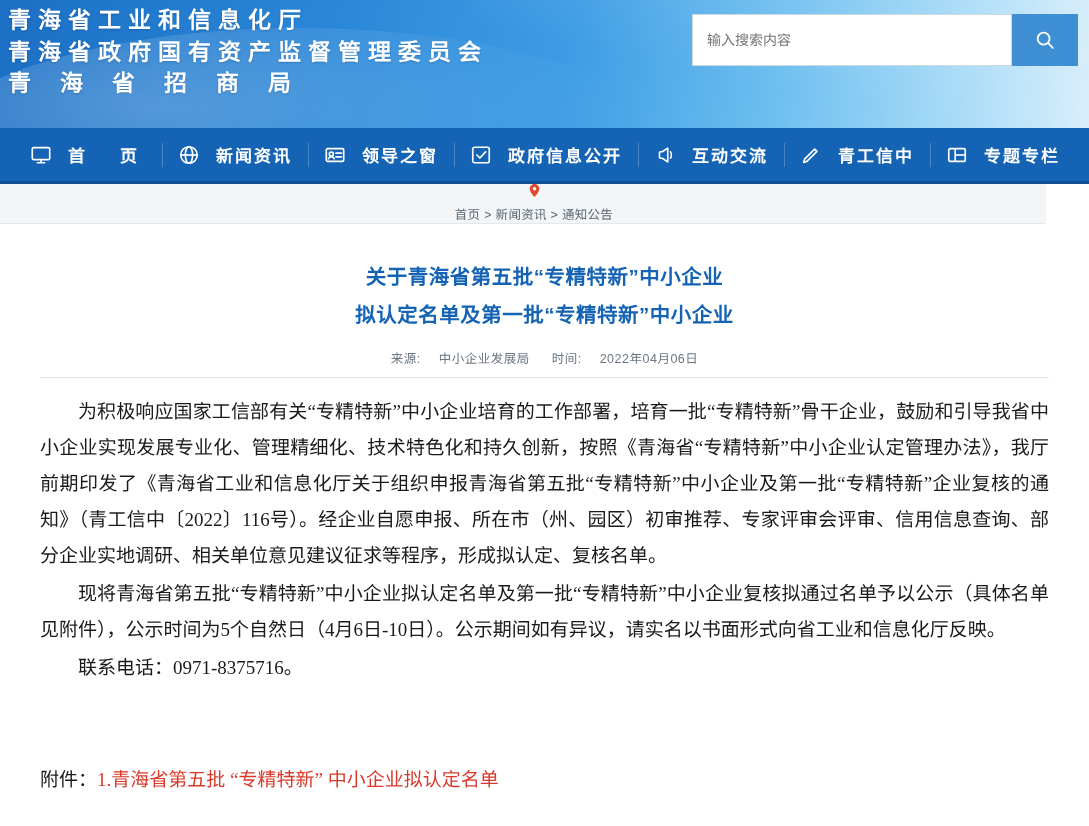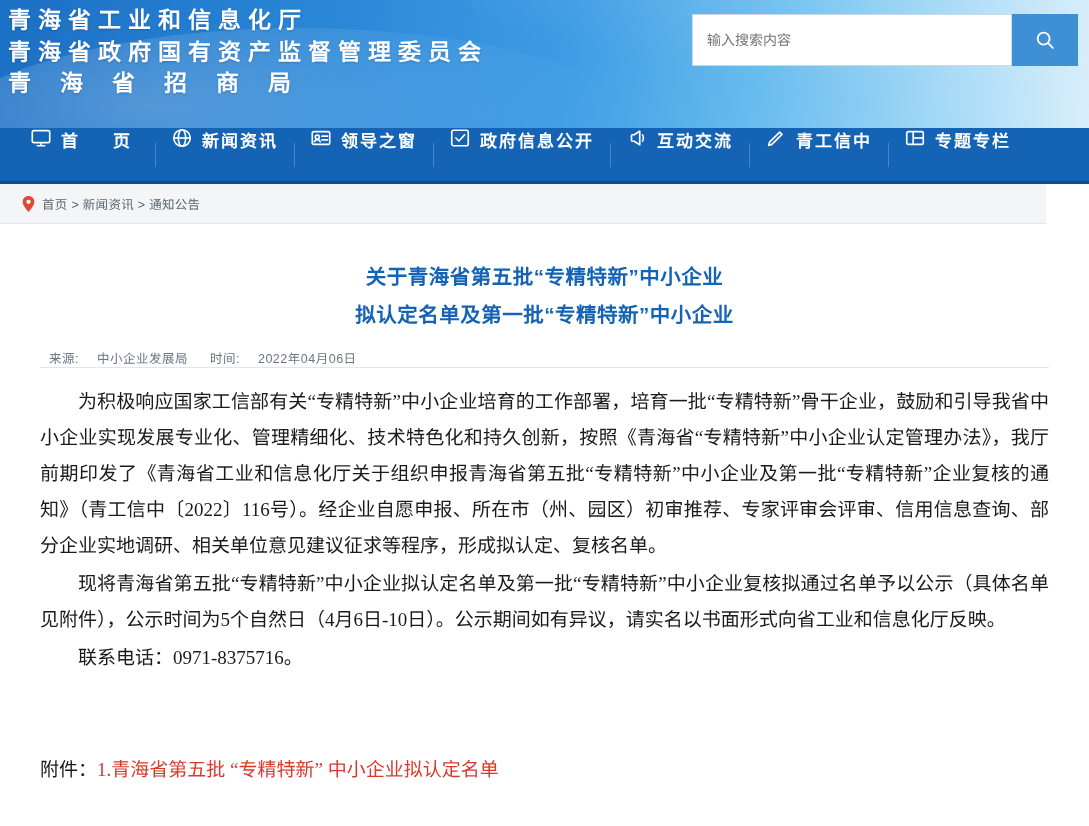--- a/index.html
+++ b/index.html
@@ -95,22 +95,22 @@
     width: 1089px;
     height: 56px;
     background: #1463b4;
     display: flex;
     align-items: center;
     padding-left: 14px;
     border-bottom: 3px solid #0e4f93;
   }
   .nav-item {
     display: flex;
-    align-items: flex-start;
-    gap: 9px;
+    align-items: center;
+    gap: 16px;
     color: #ffffff;
     font-size: 17px;
     font-weight: bold;
     padding: 0 16px;
     height: 56px;
     cursor: pointer;
     white-space: nowrap;
     position: relative;
   }
   .nav-item + .nav-item:before {
@@ -127,20 +127,21 @@
   
   .crumb-bar {
     width: 1046px;
     height: 40px;
     background: #f3f5f7;
     border-bottom: 1px solid #e4e8ec;
     display: flex;
     align-items: center;
     padding-left: 22px;
     gap: 7px;
+    flex-direction: column;
   }
   .pin-icon { width: 13px; height: 16px; display: block; }
   .crumb-text {
     font-size: 12.5px;
     color: #5a6772;
     letter-spacing: 0.3px;
   }
   .crumb-text a { color: #5a6772; text-decoration: none; cursor: pointer; }
 
   
@@ -152,23 +153,24 @@
   .title-block { text-align: center; }
   .title-line {
     color: #1463b4;
     font-size: 20.5px;
     font-weight: bold;
     line-height: 38px;
     letter-spacing: 0.5px;
   }
   .meta {
     margin-top: 14px;
-    text-align: left;
+    text-align: center;
     font-size: 12.5px;
     color: #6b7680;
+    padding-bottom: 10px;
     border-bottom: 1px solid #e2e6ea;
     letter-spacing: 0.5px;
   }
   .meta span { margin: 0 9px; }
 
   .body-text {
     margin-top: 16px;
     font-family: "Liberation Serif", "DejaVu Serif", serif;
     font-size: 19px;
     line-height: 36px;

